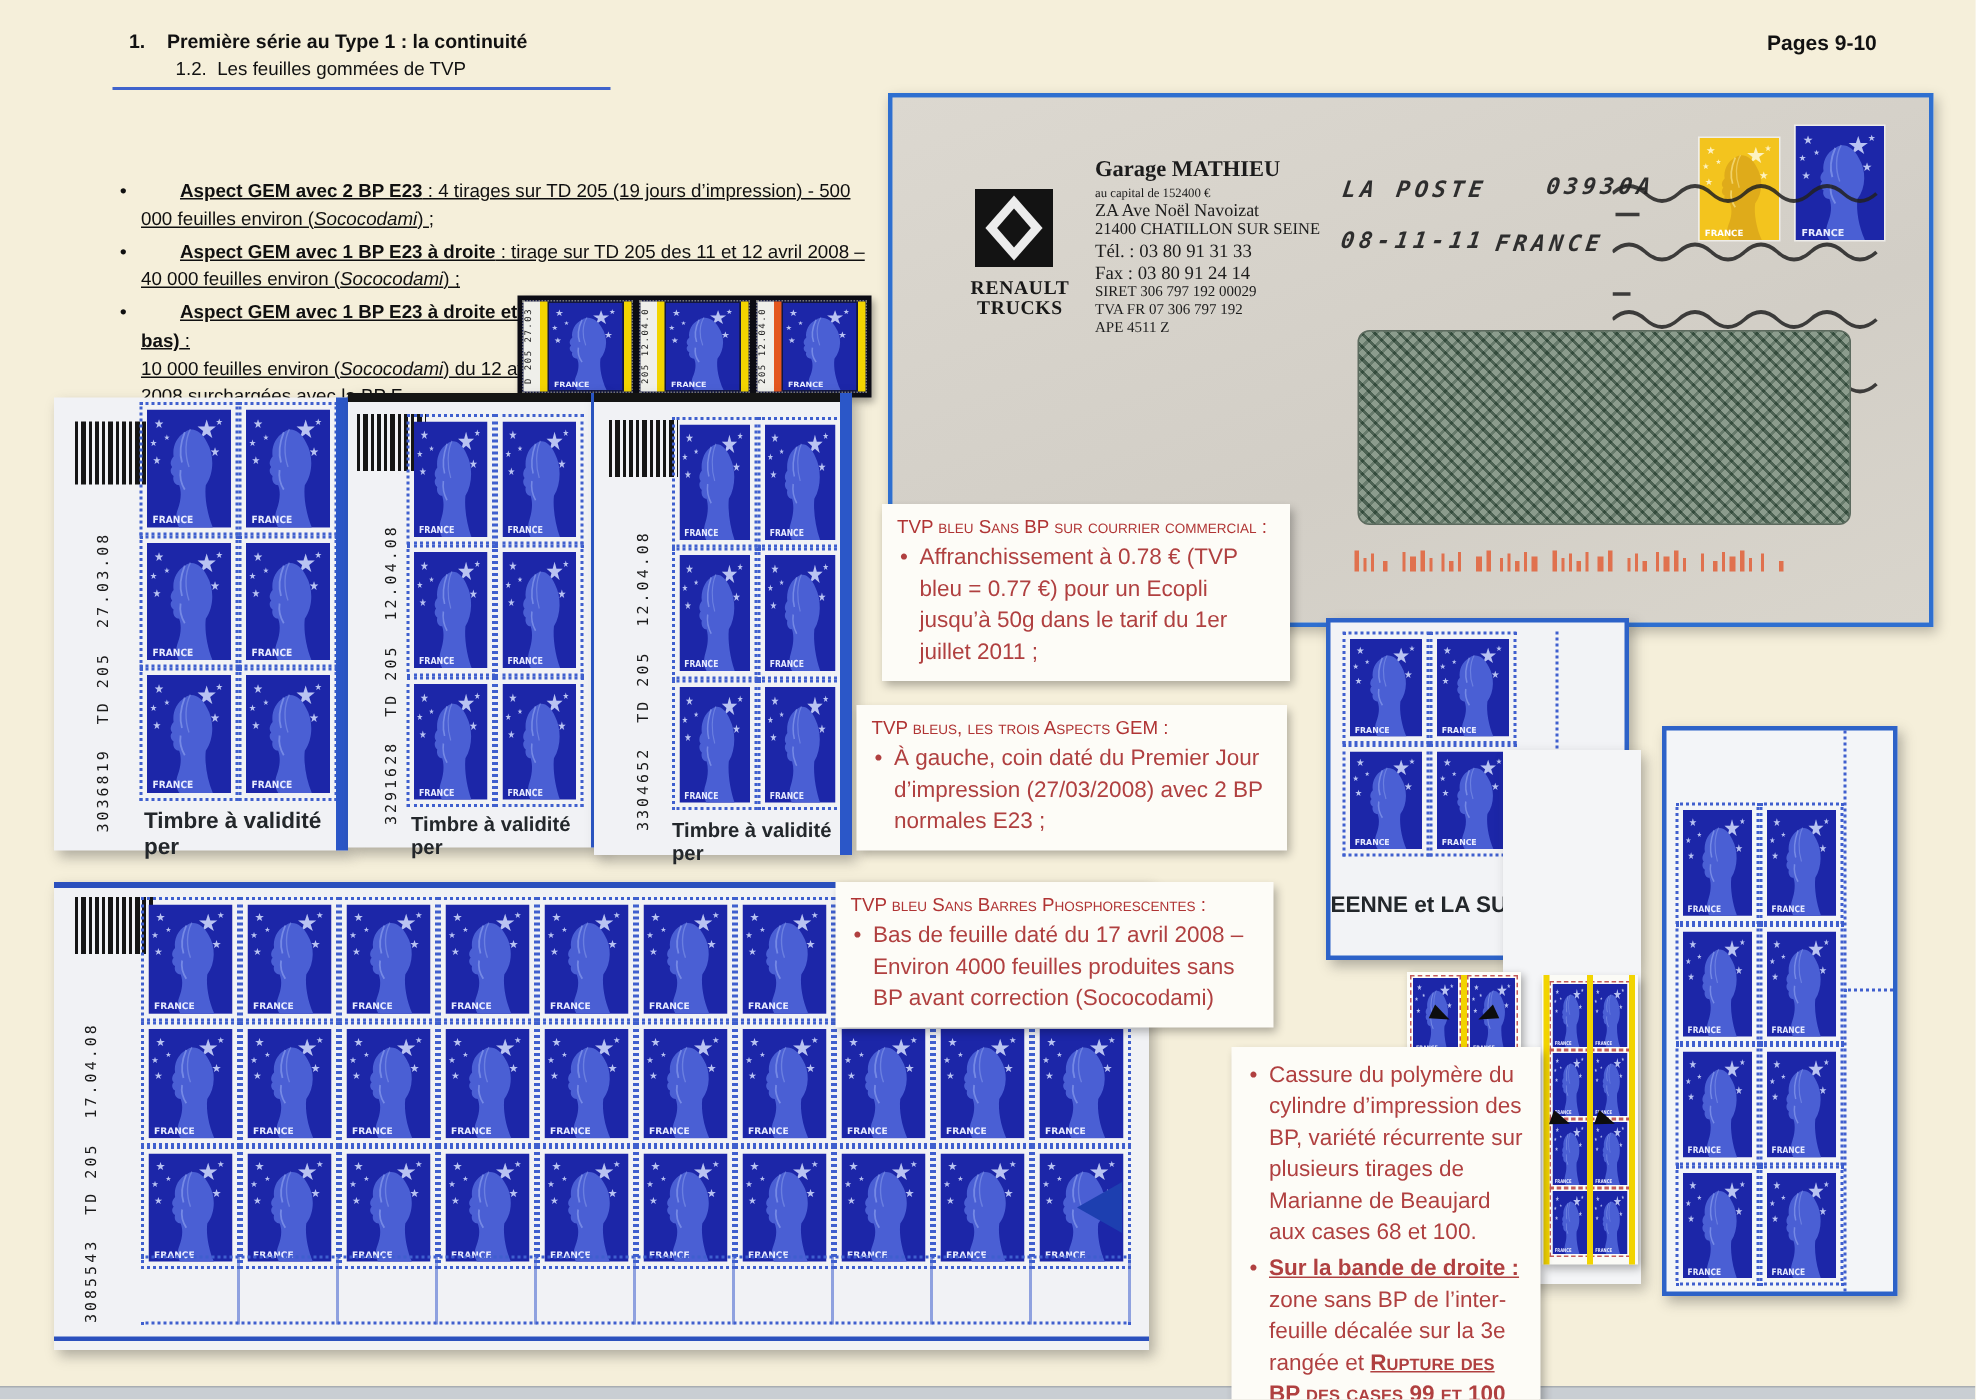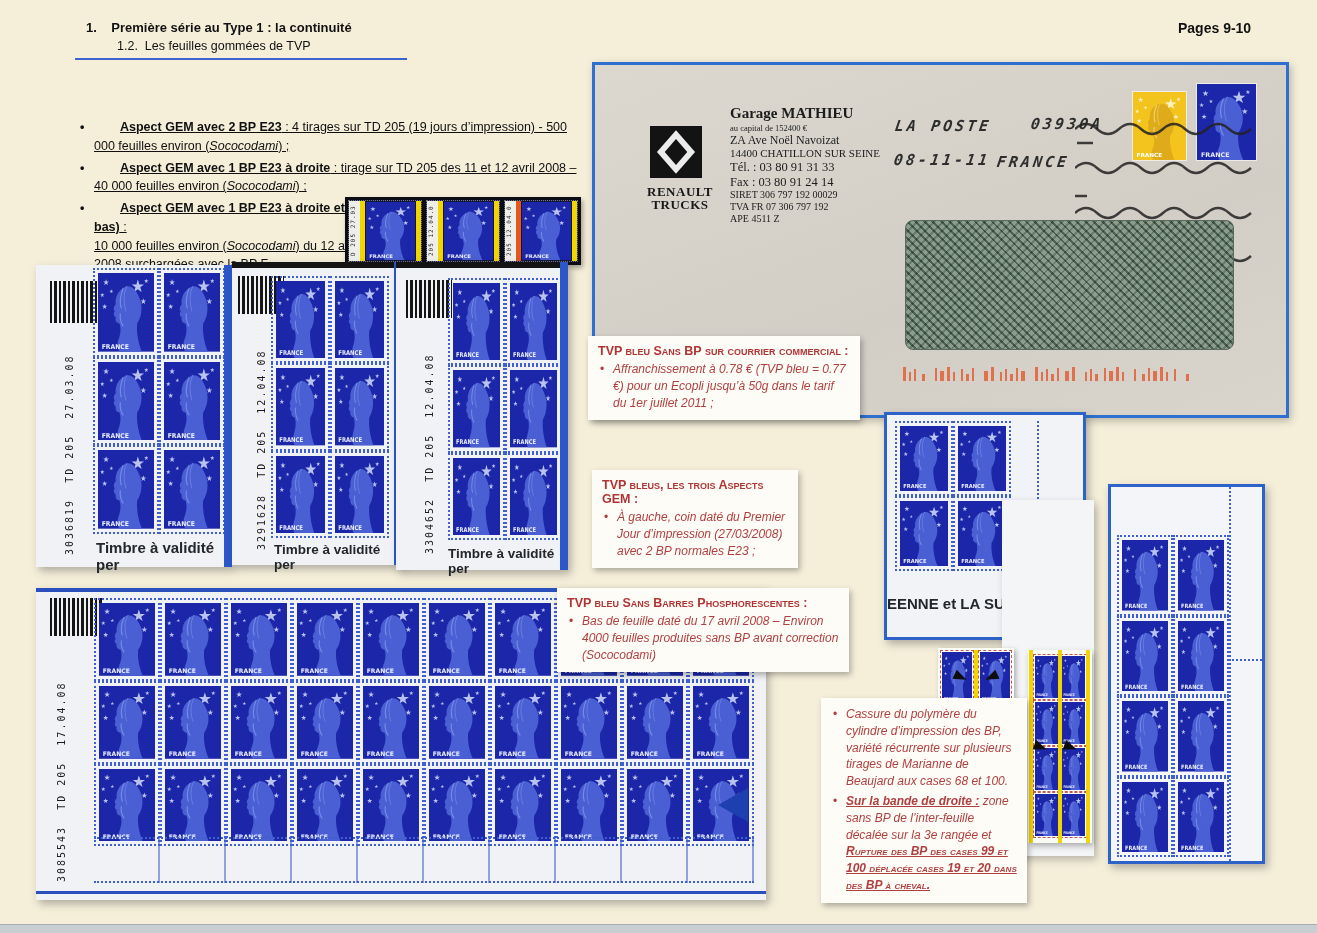--- a/index.html
+++ b/index.html
@@ -129,25 +129,25 @@
   .ystrip .stamp-grid{left:5px;top:4px;width:54px;height:184px;}
   .ystrip .stamp-cell{border:1px dashed #c25a5a;padding:1px;}
   .ybar-abs{position:absolute;top:0;bottom:0;width:4px;background:#f2d400;}
 
   .tall{left:1108px;top:484px;width:157px;height:380px;border:3px solid #2d62c8;box-sizing:border-box;
         background:#f3f5f8;box-shadow:3px 4px 8px rgba(50,50,50,.35);}
   .tall .stamp-grid{left:6px;top:48px;width:112px;height:322px;}
 
   
   .co{background:#fdfcf7;box-shadow:2px 3px 6px rgba(0,0,0,.3);padding:8px 10px 6px 10px;box-sizing:border-box;z-index:5;}
-  .co-title{font-variant:small-caps;font-weight:700;color:#b03434;font-size:12.5px;margin-bottom:3px;}
-  .co-item{position:relative;padding-left:15px;font-style:italic;color:#b04040;font-size:12px;line-height:1.4;margin-bottom:3px;}
+  .co-title{font-variant:small-caps;font-weight:400;color:#b03434;font-size:12.5px;margin-bottom:3px;}
+  .co-item{position:relative;padding-left:15px;color:#b04040;font-size:15px;line-height:1.4;margin-bottom:3px;}
   .co-item::before{content:"•";position:absolute;left:2px;font-style:normal;}
   .box1{left:588px;top:336px;width:272px;}
-  .box2{left:592px;top:470px;width:206px;}
+  .box2{left:571px;top:470px;width:287px;}
   .box3{left:557px;top:588px;width:292px;}
   .box4{left:821px;top:698px;width:206px;}
   .box4 .co-title{text-align:center;font-size:13.5px;font-variant:normal;}
 
   .bottom-strip{left:0;top:924px;width:1317px;height:9px;background:#c9ced3;border-top:1px solid #a8adb2;}
 </style>
 </head>
 <body>
 
 <div id="page">
@@ -242,21 +242,21 @@
       <polygon points="30,15 43,30 30,45 17,30" fill="#131313"></polygon>
     </svg>
     <div class="abs renault-text">
       <div>RENAULT</div>
       <div>TRUCKS</div>
     </div>
     <div class="abs addr">
       <div class="a0">Garage MATHIEU</div>
       <div class="a1">au capital de 152400 €</div>
       <div class="a2">ZA Ave Noël Navoizat</div>
-      <div class="a3">14400 CHATILLON SUR SEINE</div>
+      <div class="a3">21400 CHATILLON SUR SEINE</div>
       <div class="a4">Tél. : 03 80 91 31 33</div>
       <div class="a5">Fax : 03 80 91 24 14</div>
       <div class="a6">SIRET 306 797 192 00029</div>
       <div class="a7">TVA FR 07 306 797 192</div>
       <div class="a8">APE 4511 Z</div>
     </div>
     <div class="pm pm1a">LA POSTE</div>
     <div class="pm pm1b">03930A</div>
     <div class="pm pm2a">08-11-11</div>
     <div class="pm pm2b">FRANCE</div>

